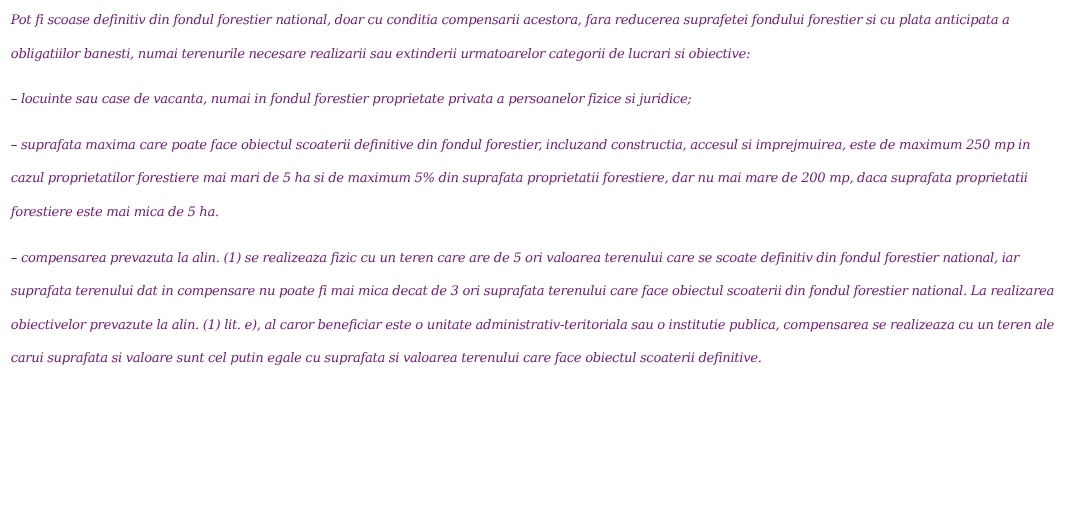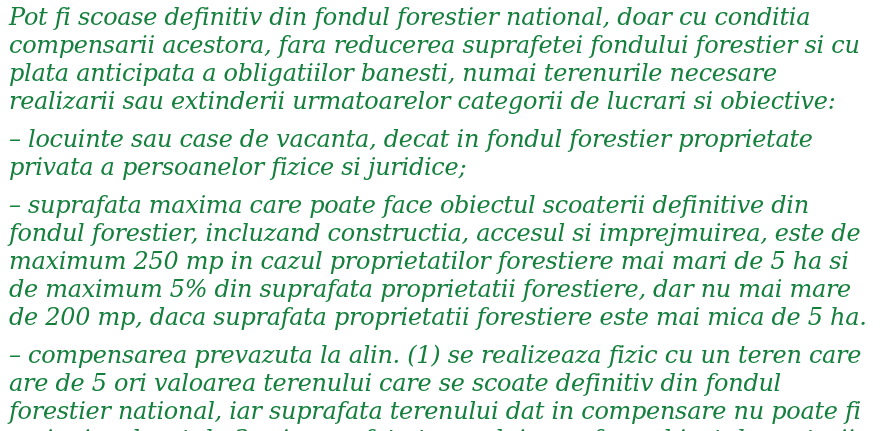--- a/index.html
+++ b/index.html
@@ -12,34 +12,34 @@
     height: 431px;
     overflow: hidden;
   }
   .document {
     box-sizing: border-box;
     width: 892px;
     height: 431px;
     padding: 3px 10px 0 9px;
     font-family: "DejaVu Serif", serif;
     font-style: italic;
-    font-size: 24px;
+    font-size: 11px;
     letter-spacing: -0.3px;
     line-height: 28px;
-    color: #15803d;
+    color: #701a75;
     text-align: left;
   }
   .document p {
     margin: 0 0 10px 0;
   }
   .document p:last-child {
     margin-bottom: 0;
   }
 </style>
 </head>
 <body>
 
 <div class="document">
   <p>Pot fi scoase definitiv din fondul forestier national, doar cu conditia compensarii acestora, fara reducerea suprafetei fondului forestier si cu plata anticipata a obligatiilor banesti, numai terenurile necesare realizarii sau extinderii urmatoarelor categorii de lucrari si obiective:</p>
-  <p>– locuinte sau case de vacanta, decat in fondul forestier proprietate privata a persoanelor fizice si juridice;</p>
+  <p>– locuinte sau case de vacanta, numai in fondul forestier proprietate privata a persoanelor fizice si juridice;</p>
   <p>– suprafata maxima care poate face obiectul scoaterii definitive din fondul forestier, incluzand constructia, accesul si imprejmuirea, este de maximum 250 mp in cazul proprietatilor forestiere mai mari de 5 ha si de maximum 5% din suprafata proprietatii forestiere, dar nu mai mare de 200 mp, daca suprafata proprietatii forestiere este mai mica de 5 ha.</p>
   <p>– compensarea prevazuta la alin. (1) se realizeaza fizic cu un teren care are de 5 ori valoarea terenului care se scoate definitiv din fondul forestier national, iar suprafata terenului dat in compensare nu poate fi mai mica decat de 3 ori suprafata terenului care face obiectul scoaterii din fondul forestier national. La realizarea obiectivelor prevazute la alin. (1) lit. e), al caror beneficiar este o unitate administrativ-teritoriala sau o institutie publica, compensarea se realizeaza cu un teren ale carui suprafata si valoare sunt cel putin egale cu suprafata si valoarea terenului care face obiectul scoaterii definitive.</p>
 </div>
 
 </body></html>

